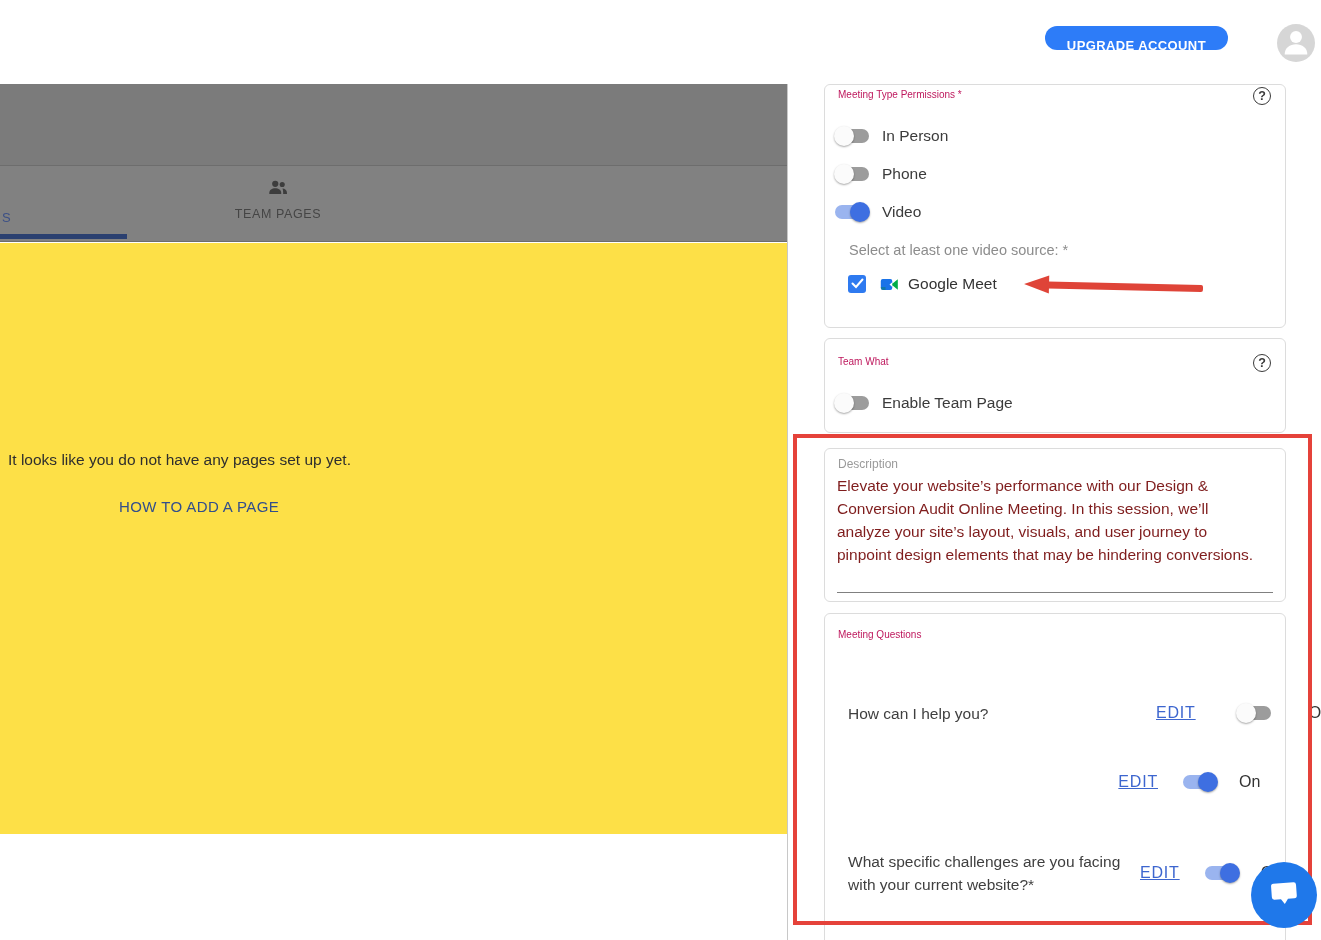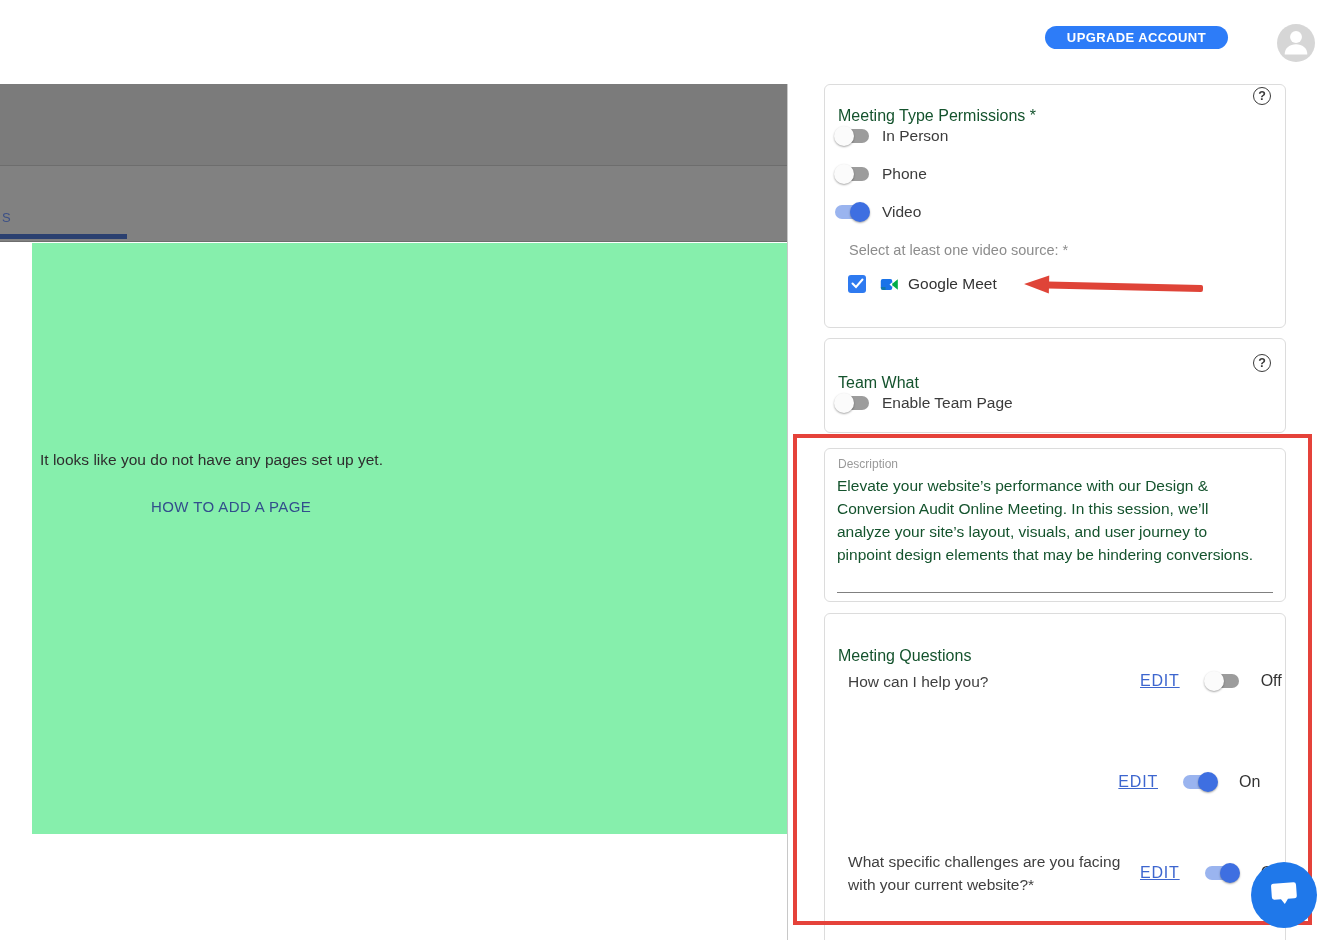--- a/index.html
+++ b/index.html
@@ -1,50 +1,50 @@
 <!DOCTYPE html>
 <html><head>
 <meta charset="utf-8">
 <style>
   * { margin:0; padding:0; box-sizing:border-box; }
   html,body { width:1321px; height:940px; overflow:hidden; }
   body { position:relative; background:#fff; font-family:"Liberation Sans", sans-serif; color:#3b3b3b; }
 
   
   .header { position:absolute; left:0; top:0; width:1321px; height:84px; background:#fff; z-index:5; }
-  .upgrade-btn { position:absolute; right:93px; top:26px; height:23px; padding:4px 22px;
+  .upgrade-btn { position:absolute; right:93px; top:26px; height:23px; padding:12px 22px;
     border:none; border-radius:17px; background:#2d7cf8; color:#fff; font-family:inherit;
     font-size:13px; font-weight:bold; letter-spacing:.4px; cursor:pointer; }
   .avatar { position:absolute; right:6px; top:24px; width:38px; height:38px; border-radius:50%;
     background:#d6d6d6; display:flex; align-items:center; justify-content:center; overflow:hidden; cursor:pointer; }
 
   
   .backdrop { position:absolute; left:0; top:84px; width:787px; height:856px; z-index:1; }
   .band { position:absolute; left:0; top:0; width:100%; height:81px; background:#7b7b7b; }
   .tabsrow { position:absolute; left:0; top:81px; width:100%; height:77px; background:#818181;
     border-top:1px solid #6d6d6d; border-bottom:1px solid #6e6e6e; }
   .tab-partial-label { position:absolute; left:2px; top:44px; font-size:13px; color:#3c5086; font-weight:500; }
   .tab-underline { position:absolute; left:0; top:68px; width:127px; height:5px; background:#2b4070; }
   .tab-team { position:absolute; left:198px; top:14px; width:160px; text-align:center; cursor:pointer; }
   .tab-team .tab-label { display:block; margin-top:8px; font-size:12.5px; letter-spacing:.6px; color:#454545; }
-  .backdrop-content { position:absolute; left:0; top:159px; width:100%; height:591px; background:#86efac;margin-left:32px; }
+  .backdrop-content { position:absolute; left:0; top:159px; width:100%; height:591px; background:#fde047; }
   .empty-msg { position:absolute; left:8px; top:208px; width:380px; font-size:15.5px; color:#2e2e2e; }
   .howto-link { position:absolute; left:119px; top:255px; font-size:15px; letter-spacing:.4px;
     color:#324e8c; cursor:pointer; text-decoration:none; }
 
   
   .drawer { position:absolute; left:787px; top:84px; width:534px; height:856px; background:#fff;
     border-left:1px solid #c8c8c8; overflow:hidden; z-index:10; }
   .card { position:absolute; left:36px; width:462px; background:#fff;
     border:1px solid #dcdcdc; border-radius:6px; }
   .card1 { top:0; height:244px; }
   .card2 { top:254px; height:95px; }
   .card3 { top:364px; height:154px; }
   .card4 { top:529px; height:420px; }
-  .card-title { position:absolute; left:13px; top:4px; font-size:16px; color:#14532d;margin-top:18px; }
+  .card-title { position:absolute; left:13px; top:4px; font-size:10px; color:#be185d; }
   .card2 .card-title { top:17px; }
   .card4 .card-title { top:15px; }
   .help-icon { position:absolute; right:14px; width:18px; height:18px; border:1.7px solid #3a3a3a;
     border-radius:50%; display:flex; align-items:center; justify-content:center;
     font-size:12.5px; font-weight:bold; color:#3a3a3a; cursor:pointer; }
   .card1 .help-icon { top:2px; }
   .card2 .help-icon { top:15px; }
 
   
   .sw { position:relative; width:36px; height:20px; flex:0 0 36px; cursor:pointer; }
@@ -63,25 +63,25 @@
   .source-row { position:absolute; left:23px; top:189px; display:flex; align-items:center; height:20px; }
   .checkbox { width:18px; height:18px; border-radius:3px; background:#2e7af0; display:flex;
     align-items:center; justify-content:center; cursor:pointer; }
   .meet-icon { margin-left:14px; width:19px; height:19px; display:flex; align-items:center; }
   .source-label { margin-left:9px; font-size:15.5px; color:#333; }
 
   .card2 .toggle-row { top:53px; }
 
   .desc-label { position:absolute; left:13px; top:8px; font-size:12px; color:#9a9a9a; }
   .desc-text { position:absolute; left:12px; top:25px; width:428px; font-size:15.5px;
-    line-height:23px; color:#14532d; cursor:text; }
+    line-height:23px; color:#7f1d1d; cursor:text; }
   .desc-underline { position:absolute; left:12px; right:12px; top:143px; border-bottom:1px solid #808080; }
 
   .q-row { position:absolute; left:23px; right:18px; display:flex; align-items:center; }
-  .qr1 { top:56px; height:22px; } .qr2 { top:135px; height:66px; }
+  .qr1 { top:88px; height:22px;gap:16px; } .qr2 { top:135px; height:66px; }
   .qr3 { top:237px; height:44px; } .qr4 { top:315px; height:66px; }
   .q-label { flex:0 0 292px; font-size:15.5px; line-height:23px; color:#3f3f3f; }
   .q-edit { margin-left:auto; font-size:16px; font-weight:500; letter-spacing:.8px;
     color:#3d66cf; cursor:pointer;text-decoration:underline; }
   .q-row .sw { margin-left:24px; }
   .q-state { margin-left:21px; width:28px; font-size:16px; color:#333; }
 
   
   .red-rect { position:absolute; left:793px; top:434px; width:519px; height:491px;
     border:4px solid #e5423a; z-index:30; pointer-events:none; }
@@ -105,20 +105,31 @@
       </svg>
     </span>
   </div>
 </div>
 
 <div class="backdrop">
   <div class="band"></div>
   <div class="tabsrow">
     <span class="tab-partial-label">S</span>
     <div class="tab-underline"></div>
+    <div class="tab-team">
+      <span>
+        <svg width="22" height="15" viewBox="0 0 24 16">
+          <circle cx="9" cy="4" r="3.4" fill="#3d3d3d"></circle>
+          <circle cx="16.6" cy="4.7" r="2.8" fill="#3d3d3d"></circle>
+          <path d="M2.5 13.8 c0-3.3 3-5.1 6.5-5.1 s6.5 1.8 6.5 5.1 v1.4 h-13 z" fill="#3d3d3d"></path>
+          <path d="M16.9 9.2 c2.7 0.2 4.9 1.8 4.9 4.4 v1.6 h-4.2 v-2 c0-1.5-0.2-2.8-0.7-4 z" fill="#3d3d3d"></path>
+        </svg>
+      </span>
+      <span class="tab-label">TEAM PAGES</span>
+    </div>
   </div>
   <div class="backdrop-content">
     <div class="empty-msg">It looks like you do not have any pages set up yet.</div>
     <a class="howto-link">HOW TO ADD A PAGE</a>
   </div>
 </div>
 
 <div class="drawer">
 
   <div class="card card1">

